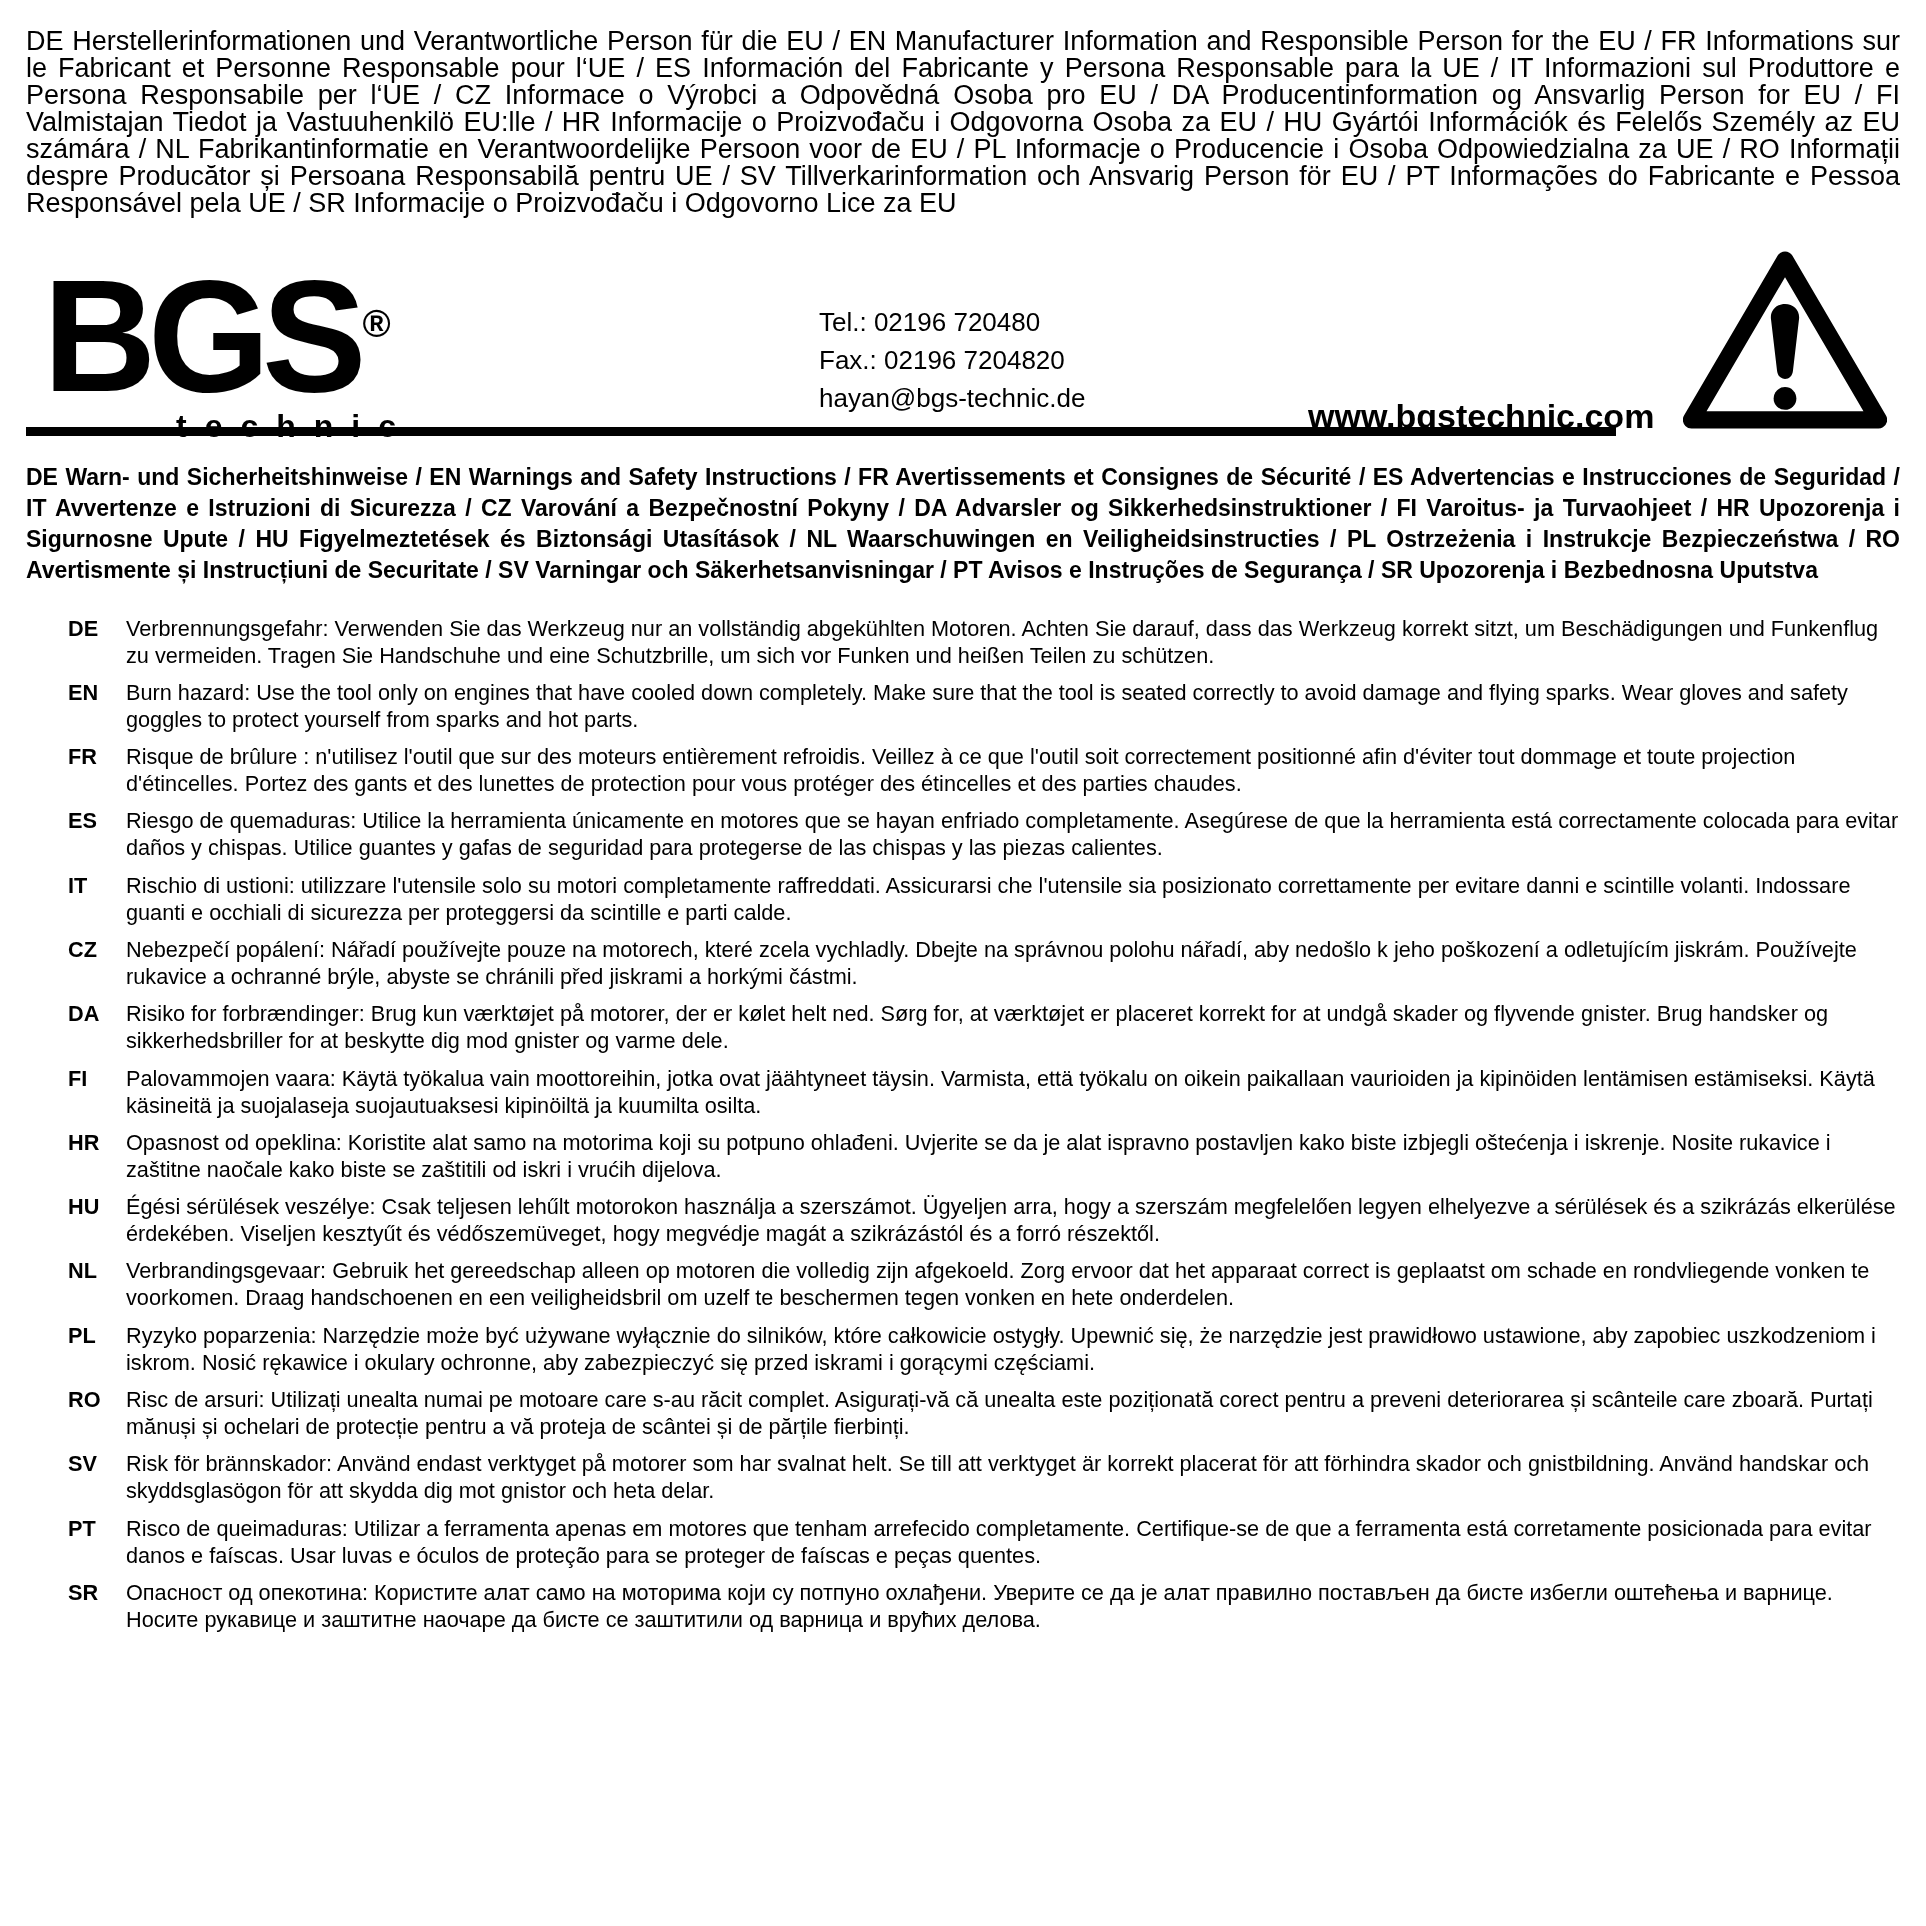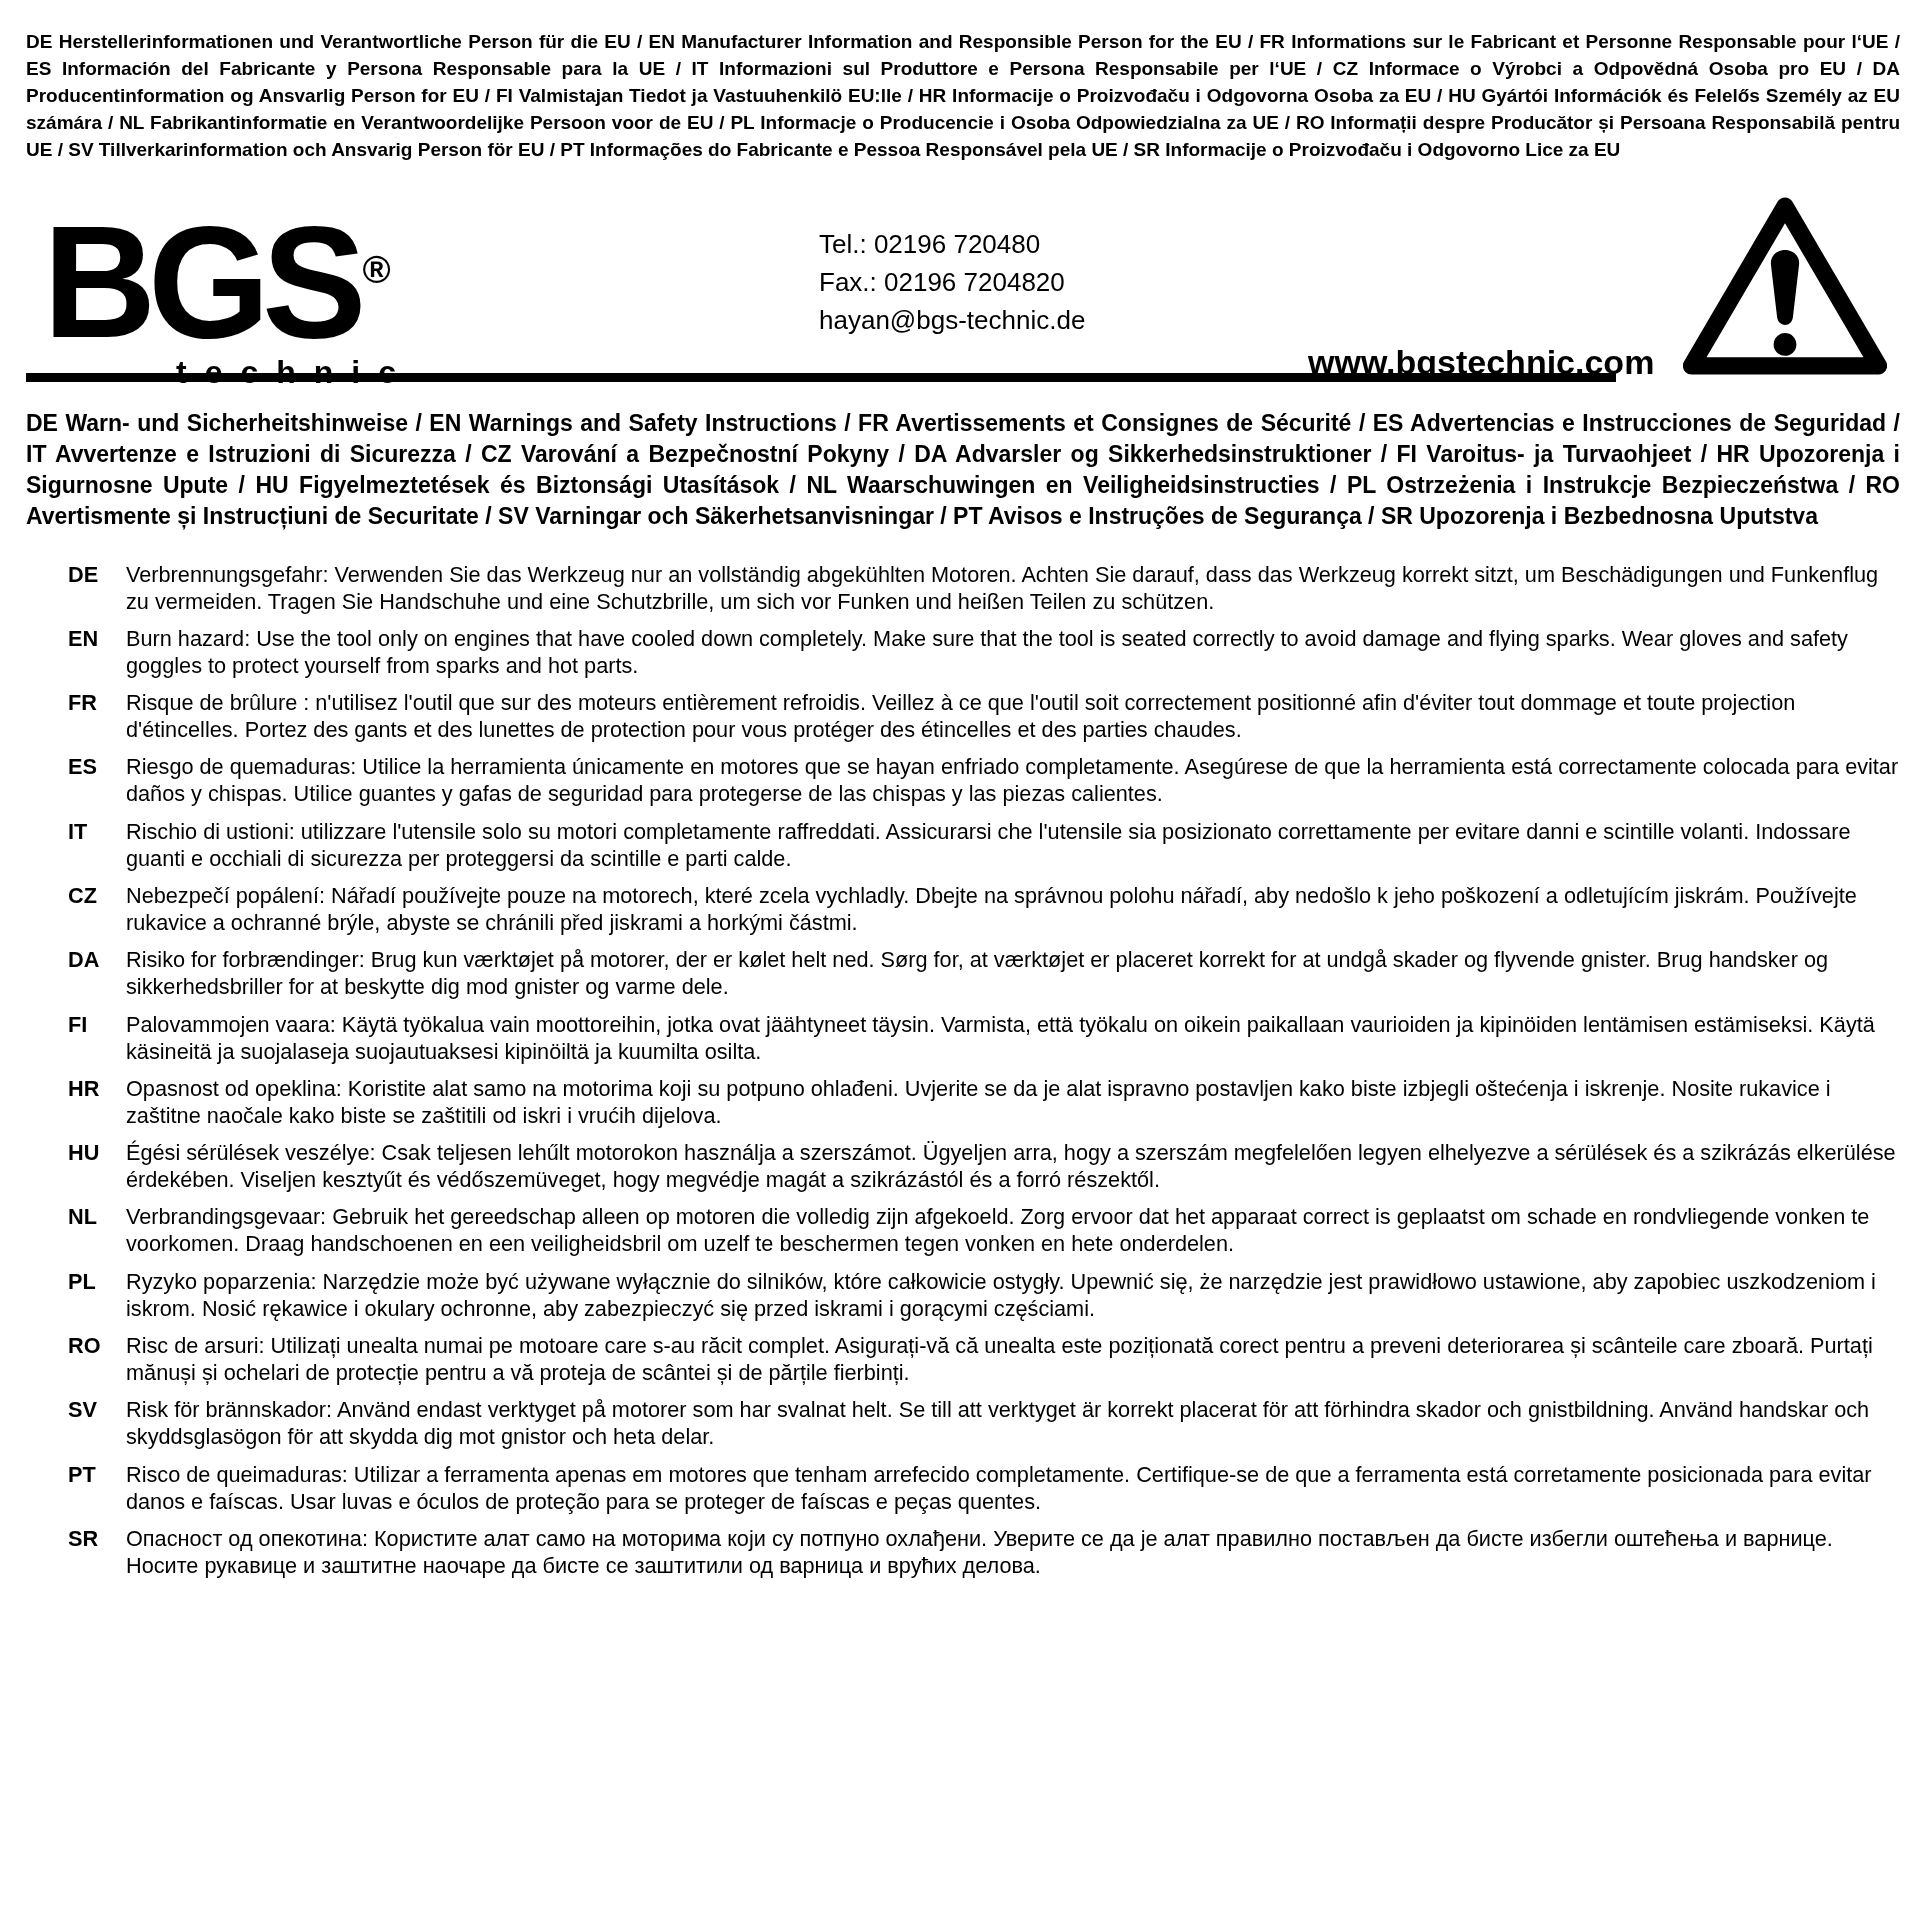--- a/index.html
+++ b/index.html
@@ -6,37 +6,37 @@
   .page{
     position:relative;
     width:1926px;height:1926px;
     background:#ffffff;color:#000;
     font-family:"Liberation Sans",sans-serif;
     overflow:hidden;
   }
   
   .header-langs{
     margin:27.5px 26px 0 26px;
-    font-size:19px;line-height:27px;font-weight:bold;
+    font-size:27px;line-height:27px;font-weight:normal;
     text-align:justify;
   }
   
   .brand-row{position:relative;height:172px;margin-top:38px;}
   .logo{position:absolute;left:43px;top:0;width:371px;height:169px;}
   .logo-main{
     font-weight:bold;font-size:160px;line-height:138px;letter-spacing:-8.3px;
     transform:scaleX(0.98);transform-origin:left top;white-space:nowrap;
   }
   .logo-reg{font-size:39px;vertical-align:super;letter-spacing:0;margin-left:4.1px;}
   .logo-sub{
     font-weight:bold;font-size:32px;letter-spacing:18px;
     margin:2.8px 0 0 81px;white-space:nowrap;text-align:right;
   }
   .addr{position:absolute;left:426px;top:36px;font-size:26px;line-height:38px;}
-  .contact{position:absolute;left:819px;top:24px;font-size:26px;line-height:38px;}
+  .contact{position:absolute;left:819px;top:48px;font-size:26px;line-height:38px;}
   .website{position:absolute;left:1308px;top:107px;font-size:34px;font-weight:bold;margin-top:35px;}
   .tri{position:absolute;left:1683px;top:-5.5px;}
   
   .rule{margin:0 0 0 26px;width:1590px;height:9px;background:#000;}
   
   .warn-title{
     margin:26px 26px 0 26px;
     font-size:23px;line-height:31px;font-weight:bold;
     text-align:justify;
   }

